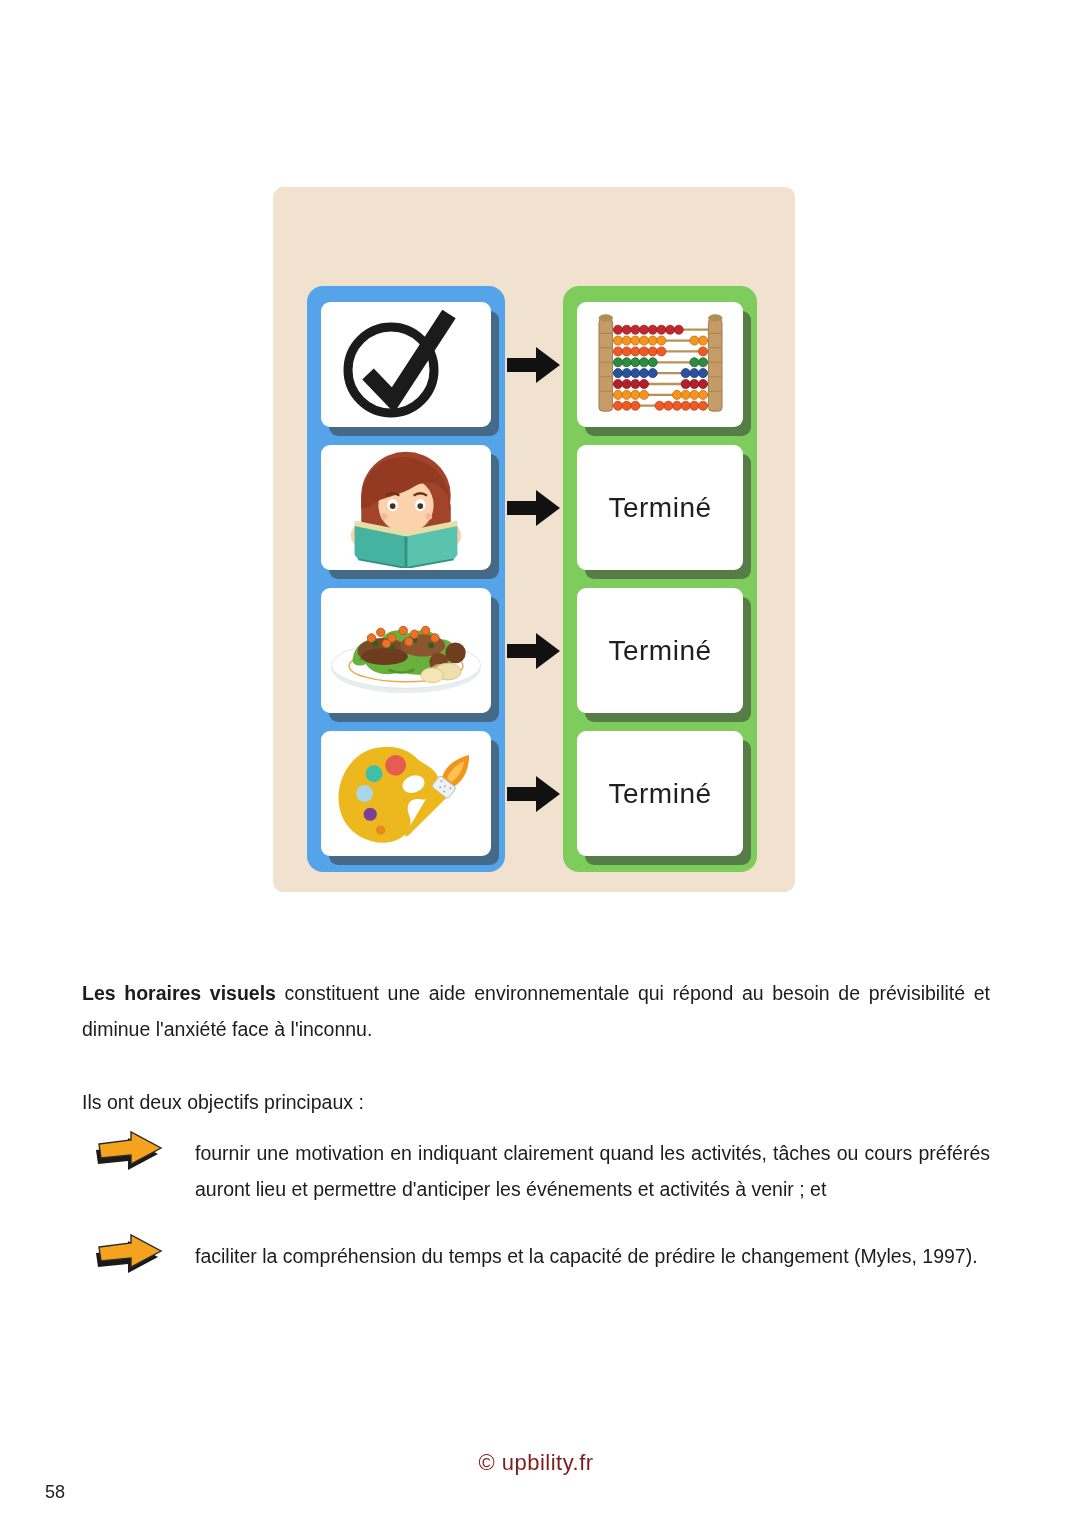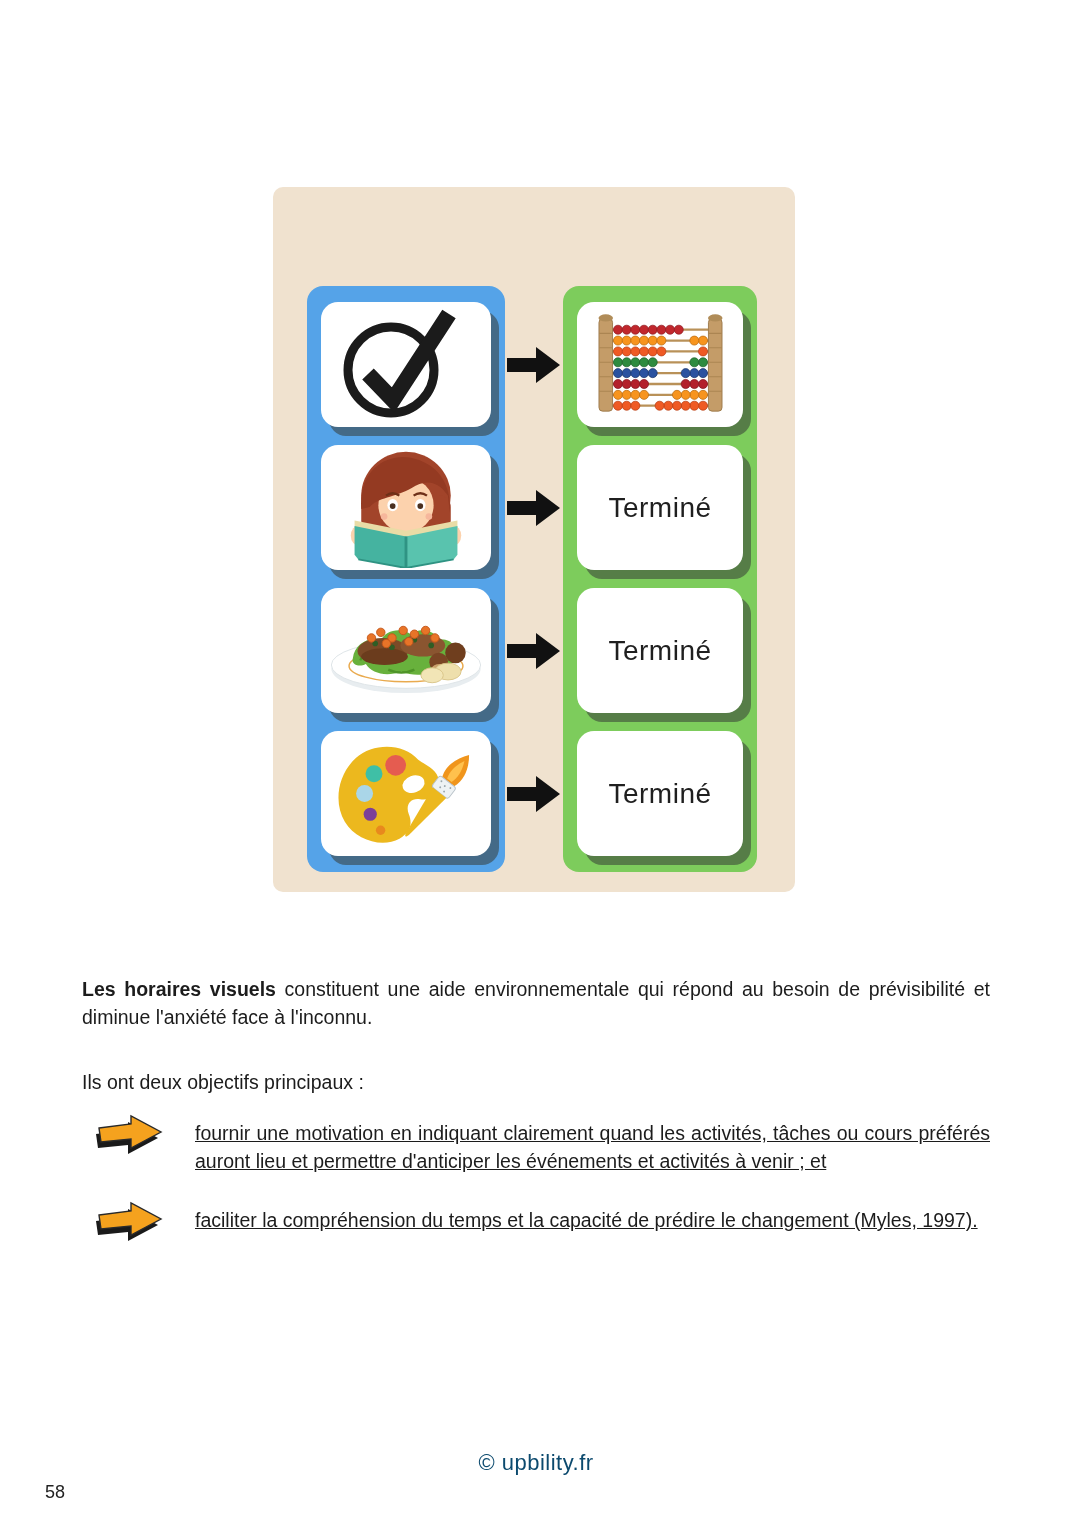--- a/index.html
+++ b/index.html
@@ -33,49 +33,49 @@
   .col {
     display:flex; flex-direction:column; gap:18px;
     padding:16px 14px; border-radius:16px;
   }
   .col-blue  { width:198px; background:#55a3e8; }
   .col-green { width:194px; background:#7dcc5c; }
   .arrow-col { width:58px; display:flex; flex-direction:column; gap:18px; padding:16px 0; }
   .arrow-cell { height:125px; display:flex; align-items:center; justify-content:center; }
 
   .card {
-    height:125px; background:#ffffff; border-radius:17px;
+    height:125px; background:#ffffff; border-radius:9px;
     box-shadow:8px 9px 0 rgba(55,60,55,0.55);
     display:flex; align-items:center; justify-content:center;
     overflow:hidden;
   }
   .done-label {
     font-size:28px; color:#1f1f1f; letter-spacing:0.5px;
   }
 
   
   .content {
     position:absolute; left:82px; top:975px; width:908px;
-    font-size:19.5px; line-height:28px; text-align:justify;
+    font-size:19.5px; line-height:36px; text-align:justify;
   }
   .content p.para { margin:0 0 37px 0; }
-  .content p.para:last-of-type { margin-bottom:16px; }
+  .content p.para:last-of-type { margin-bottom:8px; }
   .content b { font-weight:bold; }
 
   .bullet {
     display:flex; align-items:flex-start; gap:28px;
-    padding-left:13px; margin-bottom:24px;text-decoration:underline;
+    padding-left:13px; margin-bottom:24px;
   }
   .bullet .b-icon { flex:0 0 72px; margin-top:2px; }
   .bullet .b-text { flex:1; margin-top:7px; text-align:justify; }
 
   
   .footer {
     position:absolute; left:0; top:1450px; width:100%;
-    text-align:center; font-size:22px; color:#0c4a6e; letter-spacing:0.5px;
+    text-align:center; font-size:22px; color:#7f1d1d; letter-spacing:0.5px;
   }
   .page-number {
     position:absolute; left:45px; top:1482px;
     font-size:18px; color:#222222;
   }
 </style>
 </head>
 <body>
 
 <div class="page">

